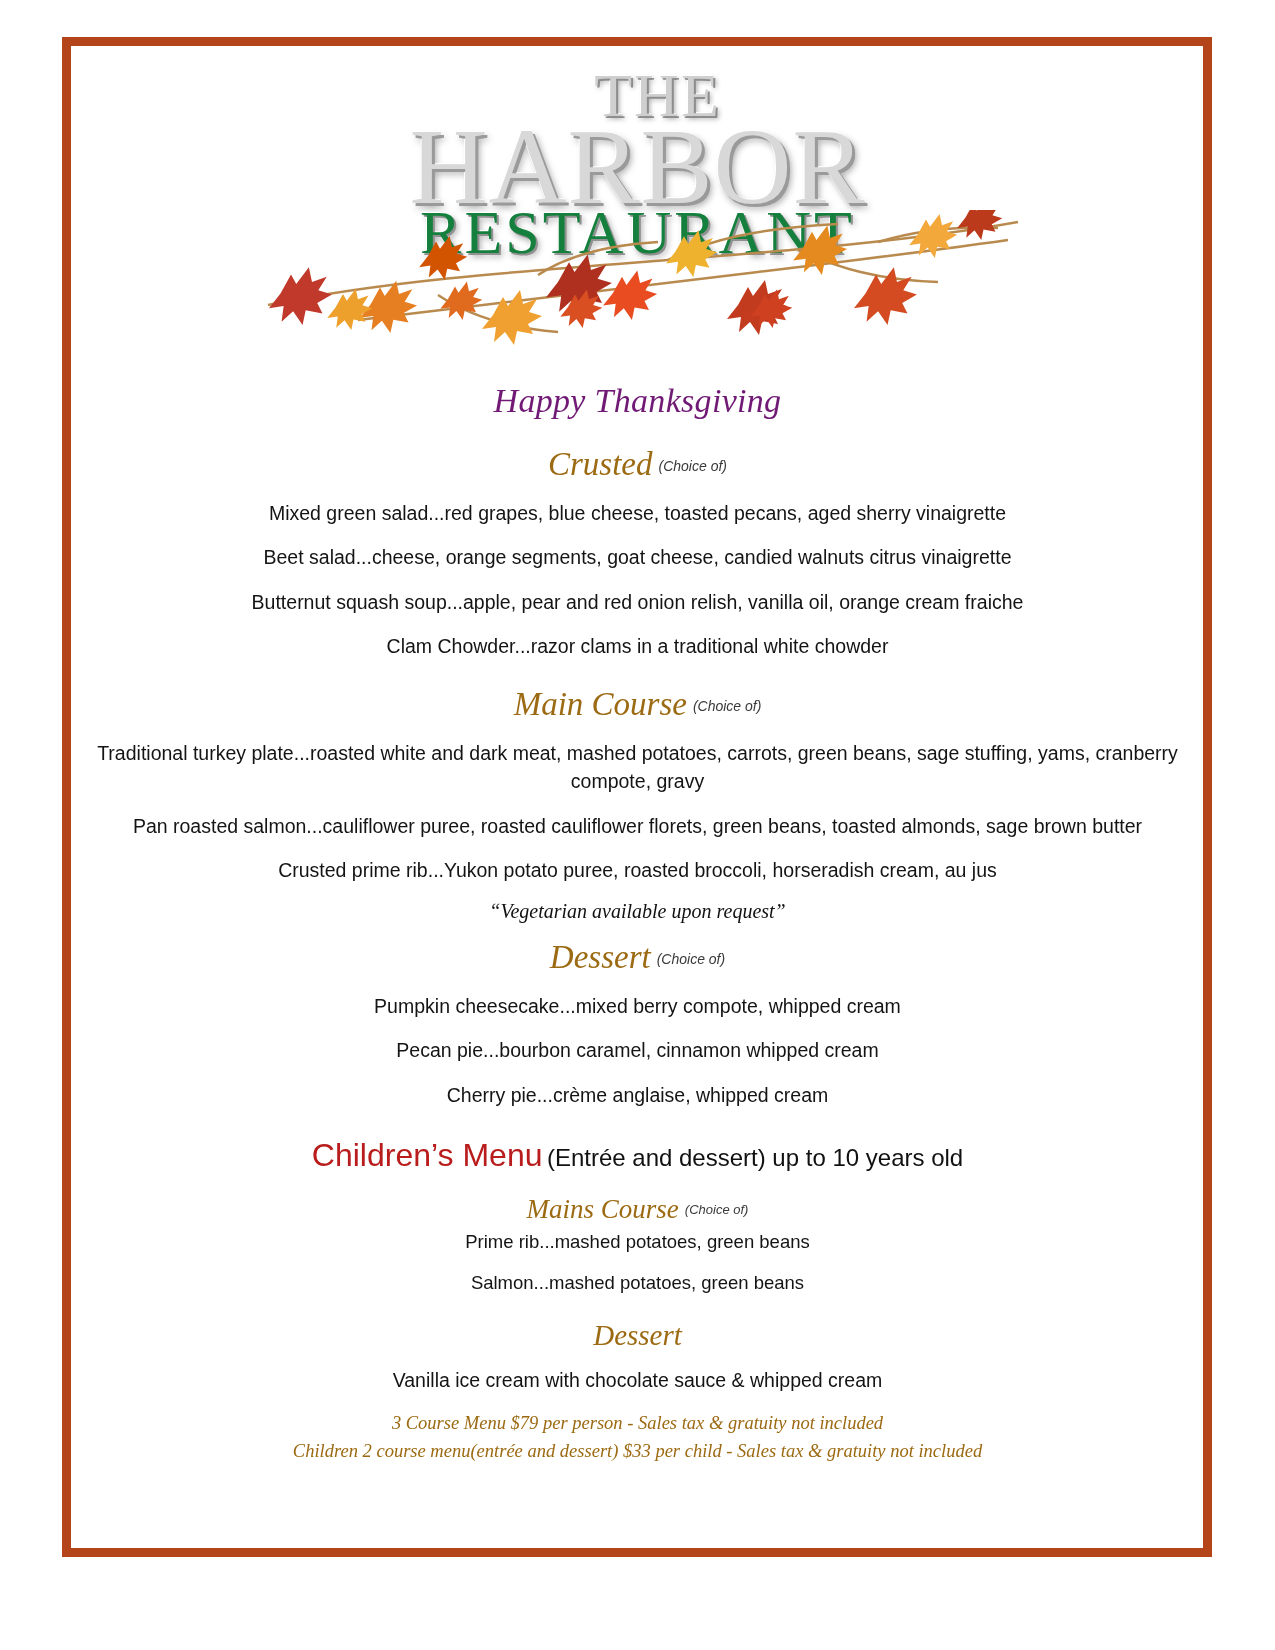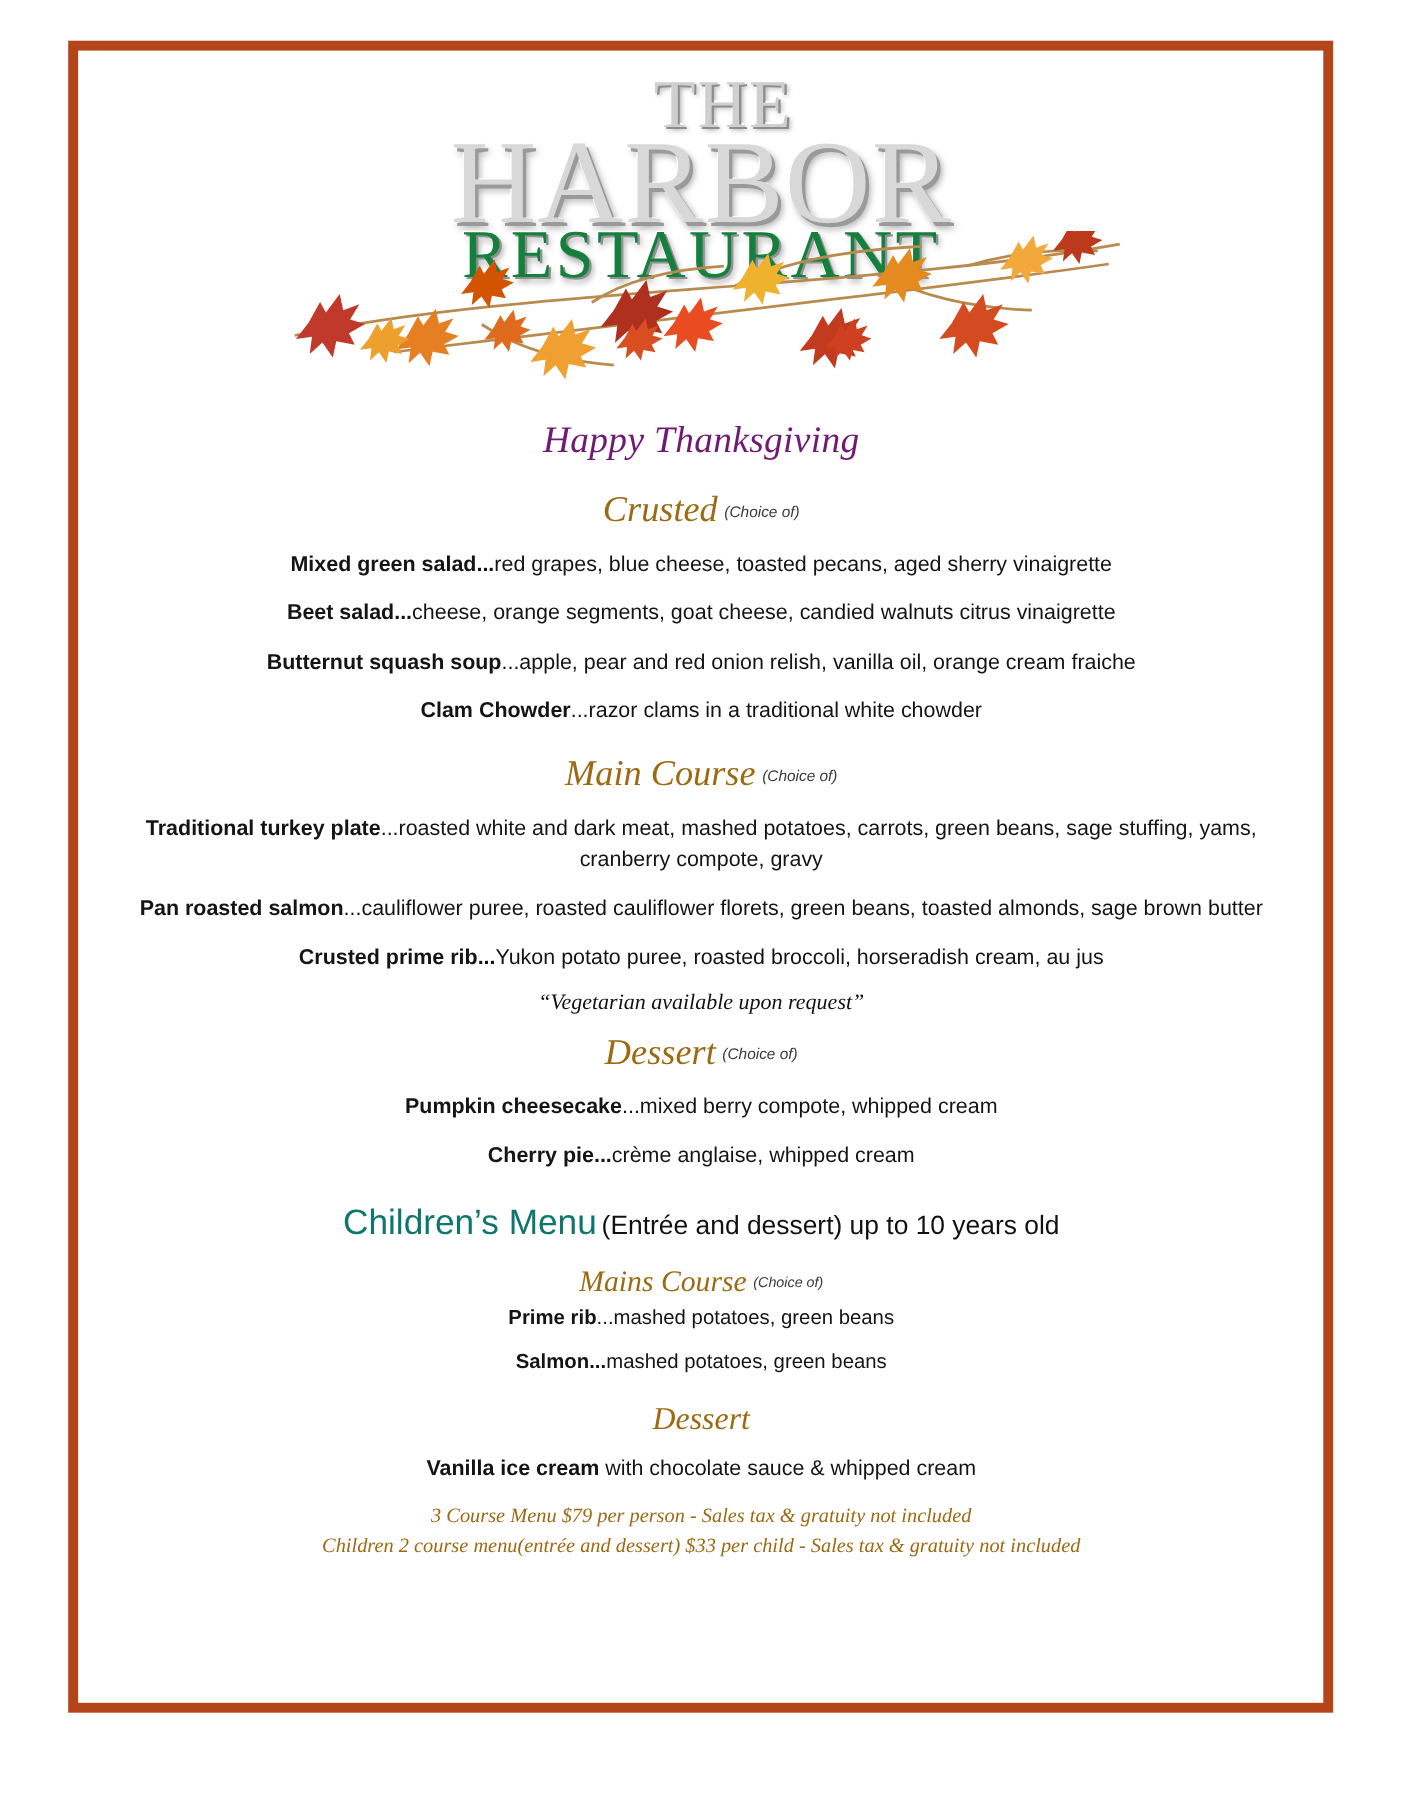--- a/index.html
+++ b/index.html
@@ -117,40 +117,40 @@
   .section-head.dessert-small { margin-top: 16px; }
 
   
   .item {
     text-align: center;
     font-size: 19.5px;
     line-height: 1.45;
     margin: 0 0 16px 0;
     color: #141414;
   }
-  .item b { font-weight: bold; }
+  .item b { font-weight: normal; }
 
   .note {
     text-align: center;
     font-family: "Liberation Serif", serif;
     font-style: italic;
     font-size: 20px;
     color: #111;
     margin: 12px 0 6px 0;
   }
 
   
   .childrens-head {
     text-align: center;
     margin: 28px 0 20px 0;
   }
   .childrens-head .big {
     font-family: "Liberation Sans", sans-serif;
     font-size: 32px;
-    color: #0f766e;
+    color: #b91c1c;
   }
   .childrens-head .rest {
     font-family: "Liberation Sans", sans-serif;
     font-size: 24px;
     color: #111;
   }
   .sub-head {
     text-align: center;
     font-family: "Liberation Serif", serif;
     font-style: italic;
@@ -297,20 +297,23 @@
     <div class="note">“Vegetarian available upon request”</div>
 
     <div class="section-head dessert-small">
       <span>Dessert</span><span class="choice">(Choice of)</span>
     </div>
 
     <div class="item">
       <b>Pumpkin cheesecake</b><span>...mixed berry compote, whipped cream</span>
     </div>
     <div class="item">
+      <b>Pecan pie</b><span>...bourbon caramel, cinnamon whipped cream</span>
+    </div>
+    <div class="item">
       <b>Cherry pie...</b><span>crème anglaise, whipped cream</span>
     </div>
 
     <div class="childrens-head">
       <span class="big">Children’s Menu</span>
       <span class="rest">(Entrée and dessert) up to 10 years old</span>
     </div>
 
     <div class="sub-head">
       <span>Mains Course</span><span class="choice">(Choice of)</span>

